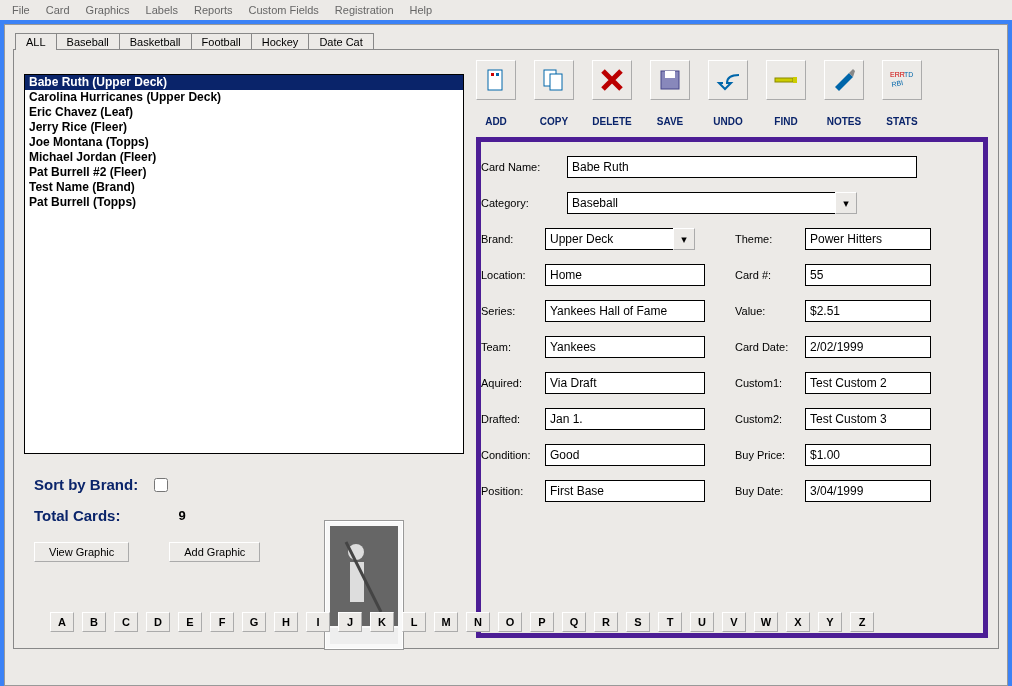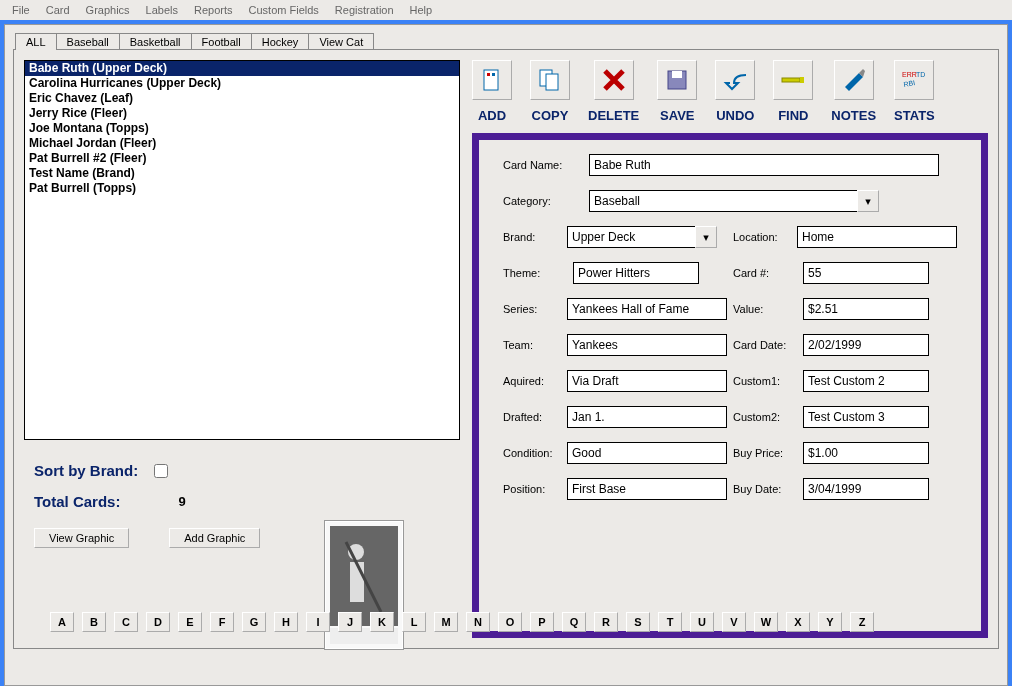--- a/index.html
+++ b/index.html
@@ -5,39 +5,39 @@
 * { box-sizing: border-box; margin: 0; padding: 0; }
 body { font-family: "MS Sans Serif", Tahoma, Arial, sans-serif; font-size: 11px; background: linear-gradient(to bottom, #a8d8f0 0%, #ffffff 8px); width: 1012px; height: 686px; overflow: hidden; }
 .window { background: #3b82f6; height: 100%; }
 .menubar { background: #eceae7; padding: 2px 4px; display: flex; gap: 0; border-bottom: 0; }
 .menubar span { padding: 2px 8px; color: #666; font-size: 11px; cursor: default; }
 .main-panel { margin: 4px; border: 1px solid #999; background: #eceae7; padding: 8px; height: calc(100% - 24px); position: relative; }
 .tabs { display: flex; margin-bottom: -1px; position: relative; left: 2px; }
 .tab { padding: 2px 10px; background: #eceae7; border: 1px solid #888; border-bottom: none; font-size: 11px; cursor: pointer; border-right: 1px solid #888; margin-right: -1px; }
 .tab.active { background: #eceae7; position: relative; z-index: 2; }
 .content-box { border: 1px solid #888; background: #eceae7; padding: 10px; height: 600px; display: flex; gap: 12px; position: relative; }
-.left-col { width: 440px; display: flex; flex-direction: column; }
+.left-col { width: 440px; display: flex; flex-direction: column; margin-top: 14px; }
 .listbox { background: #fff; border: 1px solid #000; height: 380px; overflow: auto; }
 .listbox .item { padding: 0 4px; font-weight: bold; font-size: 12px; line-height: 15px; cursor: pointer; }
 .listbox .item.selected { background: #0a246a; color: #fff; }
 .sort-row { margin-top: 22px; display: flex; align-items: center; gap: 16px; }
 .sort-label { color: #0a246a; font-weight: bold; font-size: 15px; padding-left: 10px; }
 .total-row { margin-top: 14px; display: flex; align-items: center; gap: 58px; }
 .total-label { color: #0a246a; font-weight: bold; font-size: 15px; padding-left: 10px; }
 .total-val { font-weight: bold; font-size: 13px; }
 .btn-row { margin-top: 18px; display: flex; gap: 40px; padding-left: 10px; }
 .btn3d { background: #eceae7; border: 1px outset #fff; padding: 3px 14px; font-size: 11px; cursor: pointer; text-align: right; }
 .thumb { position: absolute; left: 310px; top: 470px; width: 80px; height: 130px; background: #fff; border: 1px solid #999; display: flex; align-items: center; justify-content: center; }
 .thumb svg { width: 76px; height: 126px; }
 .right-col { flex: 1; display: flex; flex-direction: column; }
 .toolbar { display: flex; gap: 18px; padding: 0 0 10px 0; }
 .tbtn { display: flex; flex-direction: column; align-items: center; gap: 8px; }
 .tbtn .ticon { width: 40px; height: 40px; border: 1px outset #fff; background: #eceae7; display: flex; align-items: center; justify-content: center; cursor: pointer; }
-.tbtn .tlabel { color: #0a246a; font-weight: bold; font-size: 13px; }
-.form-area { border: 7px solid #4c1d95; background: #eceae7; padding: 14px 24px; flex: 1; }
+.tbtn .tlabel { color: #0a246a; font-weight: bold; font-size: 10px; margin-top: 8px; }
+.form-area { border: 5px solid #4c1d95; background: #eceae7; padding: 14px 0; flex: 1; }
 .frow { display: flex; align-items: center; margin-bottom: 14px; }
 .flabel { width: 86px; font-size: 11px; color: #000; }
 .finput { border: 1px solid #000; background: #fff; padding: 2px 4px; font-size: 12px; height: 22px; }
 .finput.full { width: 350px; }
 .finput.med { width: 160px; }
 .finput.sm { width: 126px; }
 .fselect { display: flex; }
 .fselect .finput { border-right: none; }
 .fselect .arrow { width: 22px; height: 22px; border: 1px outset #fff; background: #eceae7; display: flex; align-items: center; justify-content: center; cursor: pointer; }
 .two-col { display: grid; grid-template-columns: 1fr 1fr; column-gap: 6px; }
@@ -62,21 +62,21 @@
       <span>Help</span>
     </div>
 
   <div class="main-panel">
     <div class="tabs" id="tabs">
         <div class="tab active">ALL</div>
         <div class="tab">Baseball</div>
         <div class="tab">Basketball</div>
         <div class="tab">Football</div>
         <div class="tab">Hockey</div>
-        <div class="tab">View Cat</div>
+        <div class="tab">Date Cat</div>
       </div>
     <div class="content-box">
       <div class="left-col">
         <div class="listbox" id="listbox">
             <div class="item selected">Babe Ruth (Upper Deck)</div>
             <div class="item">Carolina Hurricanes (Upper Deck)</div>
             <div class="item">Eric Chavez (Leaf)</div>
             <div class="item">Jerry Rice (Fleer)</div>
             <div class="item">Joe Montana (Topps)</div>
             <div class="item">Michael Jordan (Fleer)</div>
@@ -200,27 +200,27 @@
 
           <div class="two-col">
             <div class="frow">
               <span class="flabel">Brand:</span>
               <div class="fselect">
                 <input class="finput" style="width: 128px;" value="Upper Deck">
                 <div class="arrow">▾</div>
               </div>
             </div>
             <div class="frow">
+              <span class="flabel flabel2">Theme:</span>
+              <input class="finput sm" value="Power Hitters" style="">
+            </div>
+
+            <div class="frow">
               <span class="flabel">Location:</span>
               <input class="finput med" value="Home" style="">
-            </div>
-
-            <div class="frow">
-              <span class="flabel flabel2">Theme:</span>
-              <input class="finput sm" value="Power Hitters" style="">
             </div>
             <div class="frow">
               <span class="flabel flabel2">Card #:</span>
               <input class="finput sm" value="55" style="">
             </div>
 
             <div class="frow">
               <span class="flabel">Series:</span>
               <input class="finput med" value="Yankees Hall of Fame" style="">
             </div>

